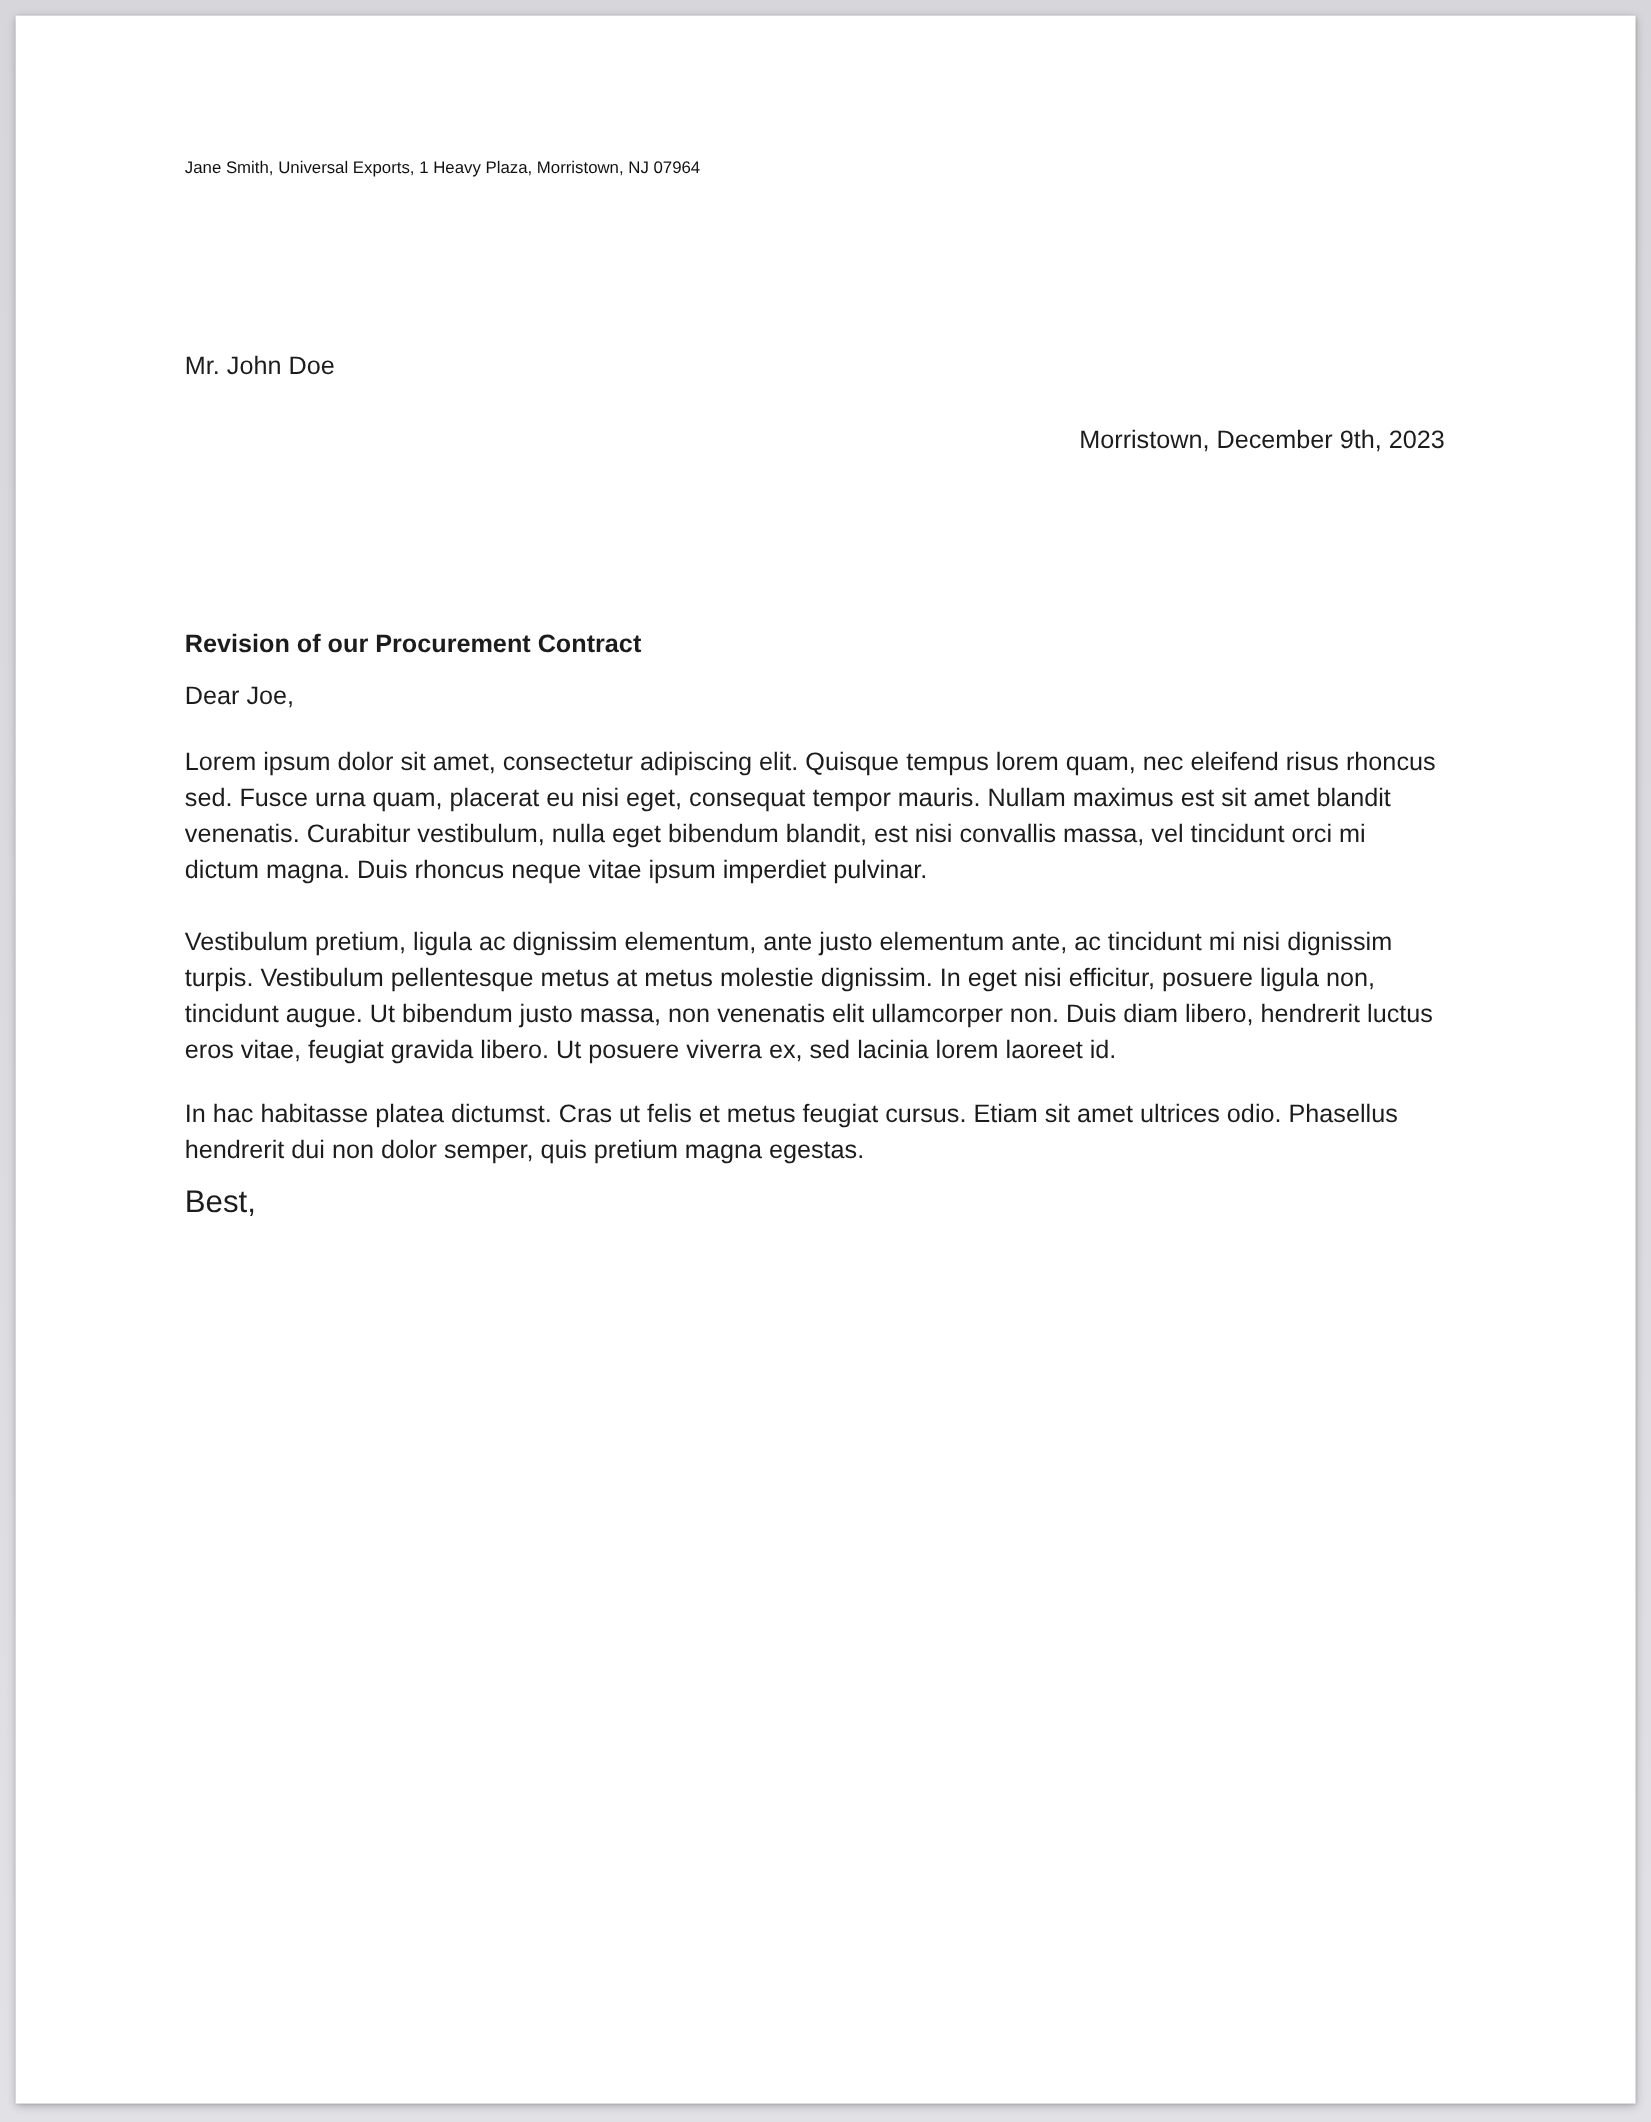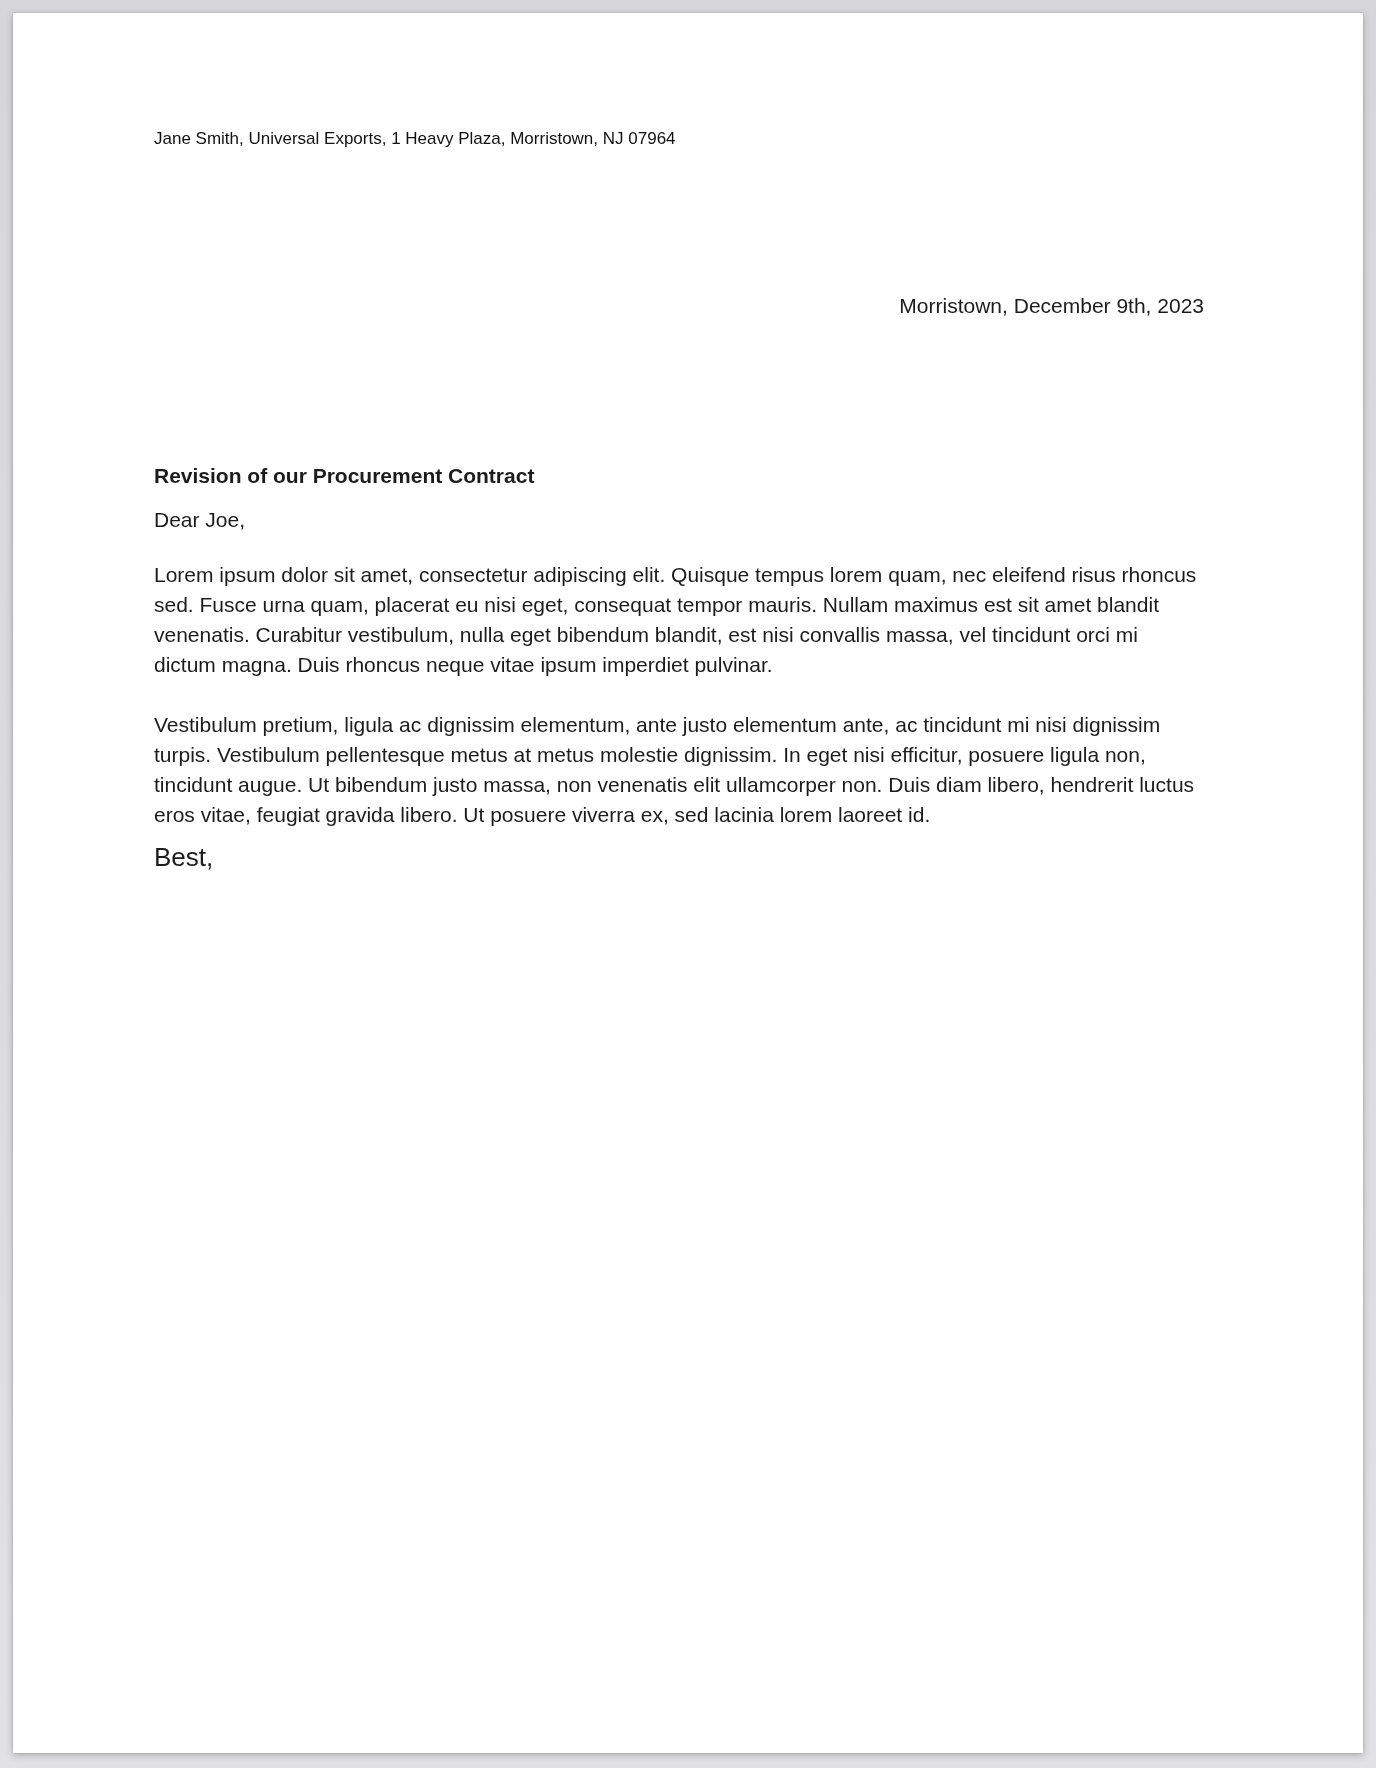--- a/index.html
+++ b/index.html
@@ -30,21 +30,21 @@
 
   .content {
     position: relative;
     width: 100%;
     height: 100%;
     padding: 113px 159px 0 141px;
     color: #1c1c1c;
   }
 
   .sender-line {
-    font-size: 17px;
+    font-size: 14px;
     line-height: 26px;
     color: #111;
     white-space: nowrap;
   }
 
   .recipient-block {
     margin-top: 137px;
     font-size: 21px;
     line-height: 33px;
   }
@@ -93,31 +93,33 @@
 </head>
 <body>
 
 <div class="canvas">
   <div class="paper">
     <div class="content">
 
       <div class="sender-line">Jane Smith, Universal Exports, 1 Heavy Plaza, Morristown, NJ 07964</div>
 
       <div class="recipient-block">
+        <div>Mr. John Doe</div>
       </div>
 
       <div class="date-line">Morristown, December 9th, 2023</div>
 
       <div class="subject-line">Revision of our Procurement Contract</div>
 
       <div class="salutation">Dear Joe,</div>
 
       <p class="body-paragraph para-1">Lorem ipsum dolor sit amet, consectetur adipiscing elit. Quisque tempus lorem quam, nec eleifend risus rhoncus sed. Fusce urna quam, placerat eu nisi eget, consequat tempor mauris. Nullam maximus est sit amet blandit venenatis. Curabitur vestibulum, nulla eget bibendum blandit, est nisi convallis massa, vel tincidunt orci mi dictum magna. Duis rhoncus neque vitae ipsum imperdiet pulvinar.</p>
 
       <p class="body-paragraph para-2">Vestibulum pretium, ligula ac dignissim elementum, ante justo elementum ante, ac tincidunt mi nisi dignissim turpis. Vestibulum pellentesque metus at metus molestie dignissim. In eget nisi efficitur, posuere ligula non, tincidunt augue. Ut bibendum justo massa, non venenatis elit ullamcorper non. Duis diam libero, hendrerit luctus eros vitae, feugiat gravida libero. Ut posuere viverra ex, sed lacinia lorem laoreet id.</p>
 
+      <p class="body-paragraph para-3">In hac habitasse platea dictumst. Cras ut felis et metus feugiat cursus. Etiam sit amet ultrices odio. Phasellus hendrerit dui non dolor semper, quis pretium magna egestas.</p>
 
       <div class="closing">Best,</div>
 
 
     </div>
   </div>
 </div>
 
 </body></html>

